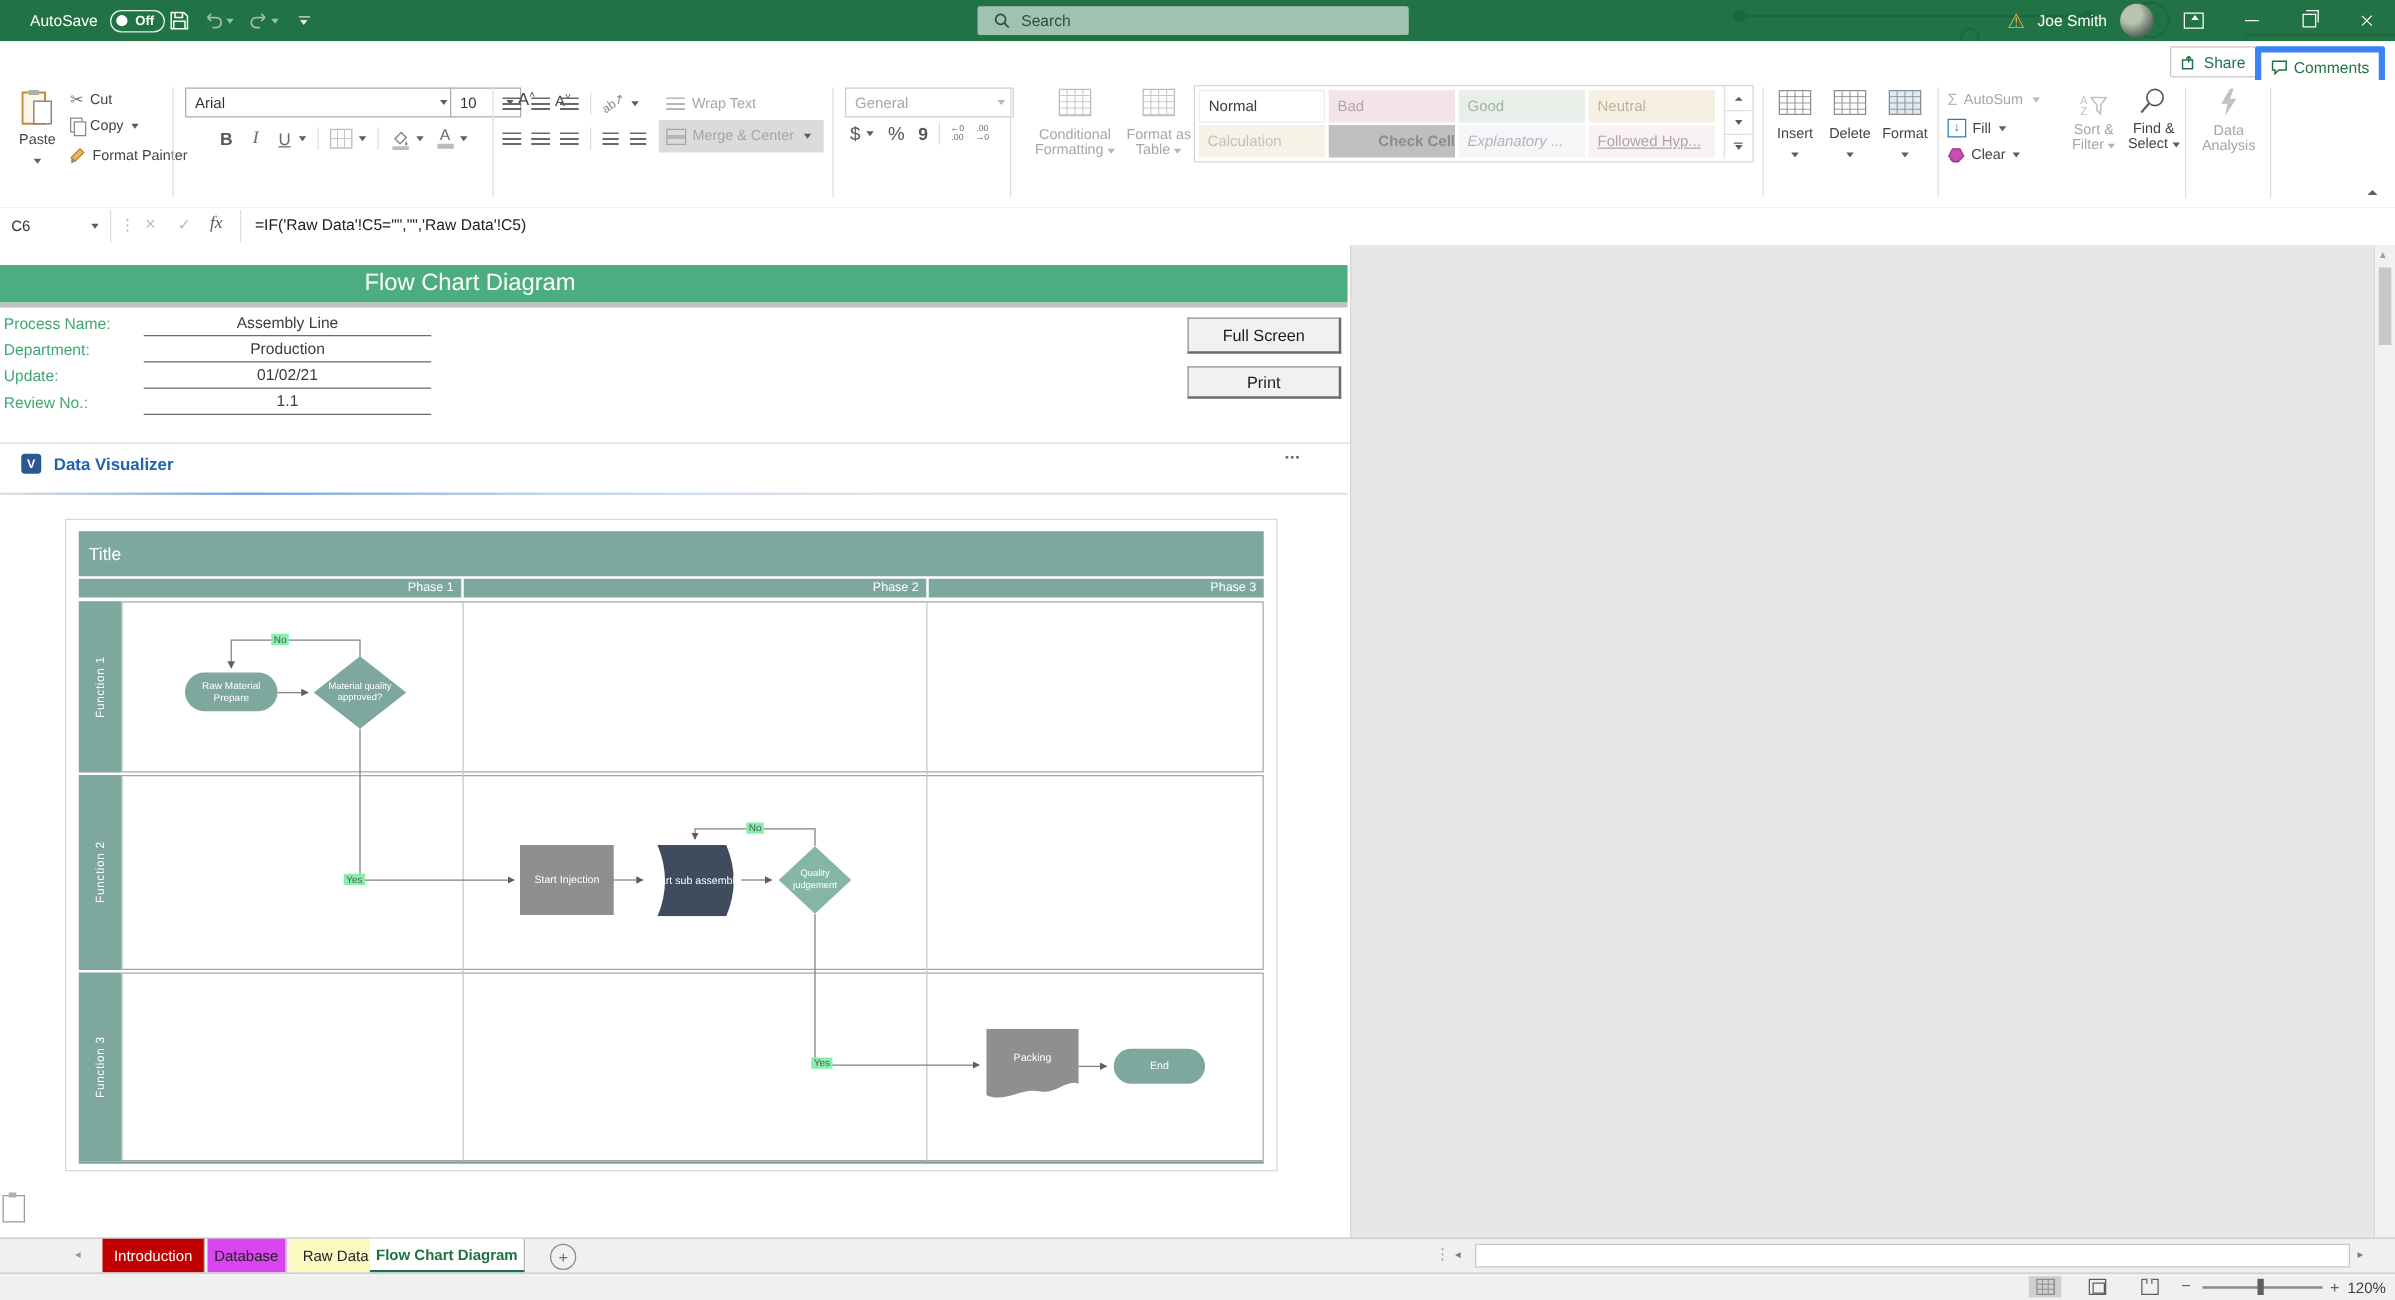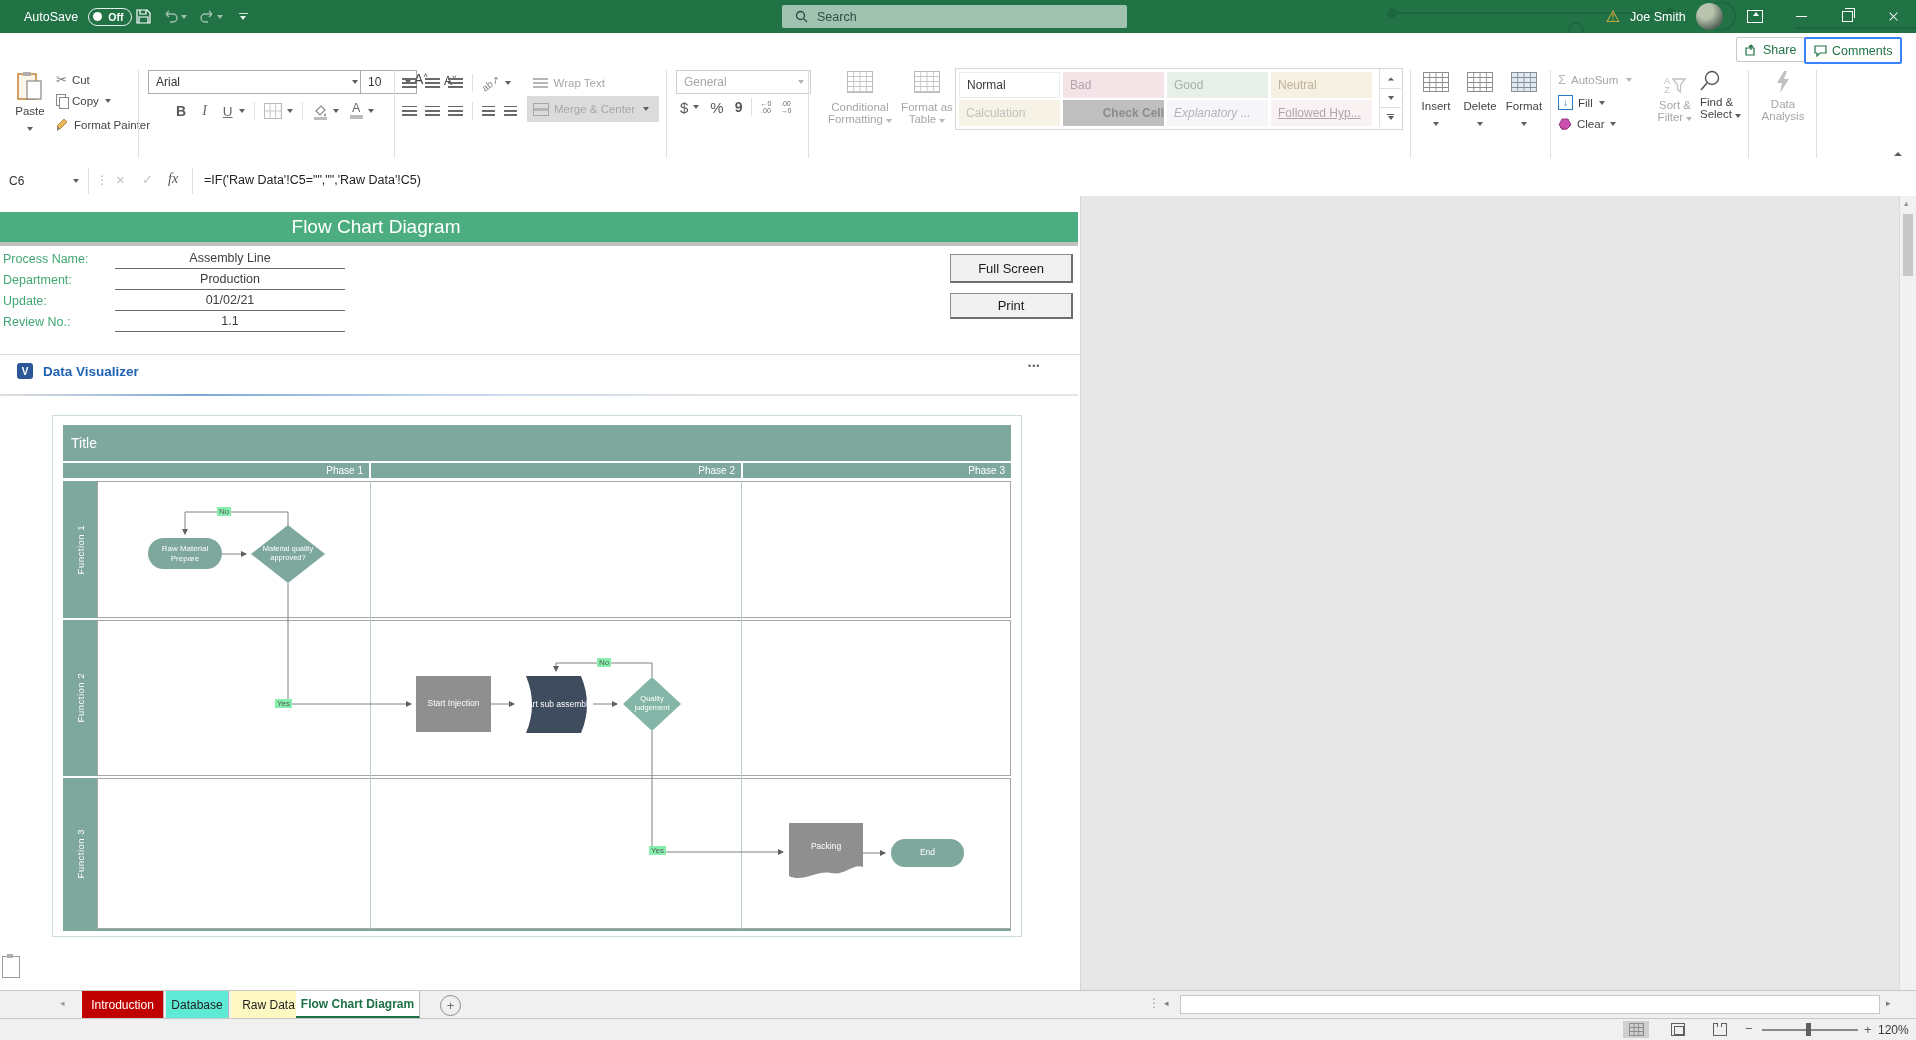--- a/index.html
+++ b/index.html
@@ -161,21 +161,21 @@
       </div>
     <div class="rtab" style="left:450px;width:42px;">
         <span>Help</span>
       </div>
     <div class="abs flex" style="left:1736px;top:4px;height:23px;border:1px solid #c8c6c4;border-radius:2px;padding:0 8px;color:#217346;font-size:12.5px;">
       <svg width="13" height="12" viewBox="0 0 13 12" style="margin-right:5px;">
           <path d="M1,11 v-7 h8 v7 z M6,6 v-5 M6,1 l-2,2 M6,1 l2,2" fill="none" stroke="#217346" stroke-width="1.2"></path>
         </svg>
       <span>Share</span>
     </div>
-    <div class="abs flex" style="left:1804px;top:4px;height:23px;border:2px solid #3b82f6;border-radius:2px;padding:0 8px;color:#217346;font-size:12.5px;">
+    <div class="abs flex" style="left:1804px;top:4px;height:23px;border:5px solid #3b82f6;border-radius:2px;padding:0 8px;color:#217346;font-size:12.5px;">
       <svg width="13" height="12" viewBox="0 0 13 12" style="margin-right:5px;">
           <path d="M1,1 h11 v7 h-6 l-3,3 v-3 h-2 z" fill="none" stroke="#217346" stroke-width="1.2"></path>
         </svg>
       <span>Comments</span>
     </div>
   </div>
 
   <div class="ribbon">
 
     <div class="abs" style="left:8px;top:4px;width:44px;height:86px;text-align:center;">
@@ -388,21 +388,21 @@
     <div class="abs" style="left:1652px;top:6px;width:46px;text-align:center;">
       <div style="display:inline-flex;align-items:center;color:#c3c1bf;">
         <span style="font-size:9px;line-height:9px;"><span>A</span><br><span>Z</span></span>
         <svg width="14" height="16" viewBox="0 0 14 16" style="margin-left:2px;">
             <path d="M1,1 h12 l-4.5,6 v7 l-3,-2.5 v-4.5 z" fill="none" stroke="#c3c1bf" stroke-width="1.3"></path>
           </svg>
       </div>
       <div class="rlbl dim" style="margin-top:4px;">Sort &amp;</div>
       <div class="rlbl dim"><span>Filter</span> <span class="chv dim"></span></div>
     </div>
-    <div class="abs" style="left:1700px;top:6px;width:46px;text-align:left;">
+    <div class="abs" style="left:1700px;top:6px;width:46px;text-align:center;">
       <svg width="22" height="22" viewBox="0 0 22 22">
           <circle cx="12" cy="8" r="6.5" fill="none" stroke="#5a5856" stroke-width="1.4"></circle>
           <line x1="7" y1="13" x2="1" y2="20" stroke="#5a5856" stroke-width="1.6"></line>
         </svg>
       <div class="rlbl">Find &amp;</div>
       <div class="rlbl"><span>Select</span> <span class="chv"></span></div>
     </div>
     <div class="glabel" style="left:1612px;width:70px;">Editing</div>
     <div class="gdiv" style="left:1748px;"></div>
 
@@ -554,21 +554,21 @@
       </div>
     </div>
   </div>
 
   <div class="tabstrip">
     <span class="tri" style="position:absolute;left:60px;top:7px;">◂</span>
     <span class="tri" style="position:absolute;left:86px;top:7px;">▸</span>
     <div class="sheettab" style="left:82px;width:82px;background:#C00000;color:#fff;">
         <span>Introduction</span>
       </div>
-    <div class="sheettab" style="left:166px;width:63px;background:#5eead4;color:#222;">
+    <div class="sheettab" style="left:166px;width:63px;background:#d946ef;color:#222;">
         <span>Database</span>
       </div>
     <div class="sheettab" style="left:231px;width:76px;background:#fef9c3;color:#222;">
         <span>Raw Data</span>
       </div>
     <div class="sheettab" style="left:296px;width:124px;background:#fff;color:#1E7145;font-weight:bold;border-bottom:2.5px solid #1E7145;">
         <span>Flow Chart Diagram</span>
       </div>
     <span class="ctr" style="position:absolute;left:440px;top:4px;width:19px;height:19px;border:1px solid #8a8a8a;border-radius:50%;color:#6a6a6a;font-size:13px;">
         <span>+</span>

